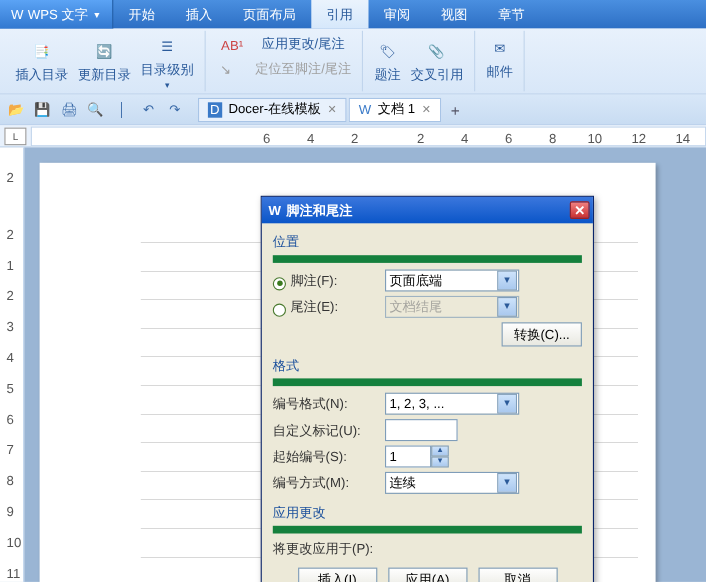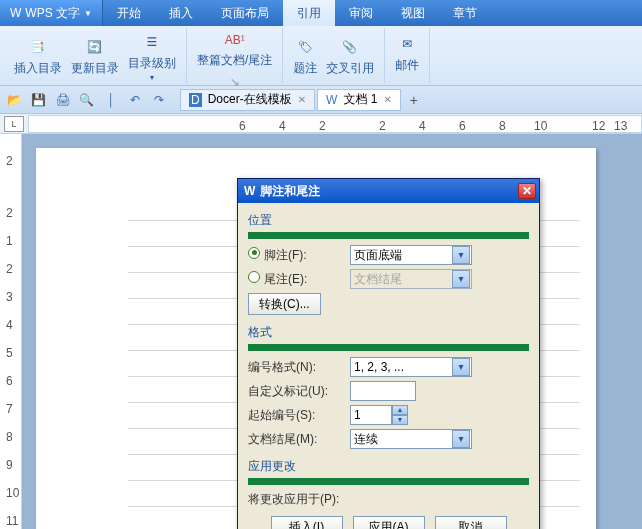--- a/index.html
+++ b/index.html
@@ -5,21 +5,21 @@
 *{box-sizing:border-box;margin:0;padding:0;font-family:"Microsoft YaHei","SimSun",sans-serif;font-size:12px}
 body{background:#fff;width:642px;height:529px;overflow:hidden;position:relative}
 .menubar{background:linear-gradient(#4a8fe0,#2d6fc4);display:flex;align-items:stretch;height:26px;color:#fff}
 .app-btn{background:linear-gradient(#5ba3f5,#3278d0);padding:4px 10px;display:flex;align-items:center;gap:4px;border-right:1px solid #2560a8}
 .app-btn .tri{font-size:8px}
 .menu-item{padding:5px 14px;cursor:default}
 .menu-item.active{background:linear-gradient(#eaf3fd,#d6e8fb);color:#2a5a9a}
 .ribbon{background:linear-gradient(#e8f1fc,#d8e7f8);height:60px;border-bottom:1px solid #a8c4e6;display:flex;padding:2px 4px}
 .rgroup{display:flex;flex-direction:column;align-items:center;padding:2px 6px;border-right:1px solid #c0d4ec;gap:1px}
 .rbtn{display:flex;flex-direction:column;align-items:center;padding:2px 4px;gap:1px;color:#2a5a9a;cursor:default}
-.rbtn.small{flex-direction:column;gap:4px;font-size:11px}
+.rbtn.small{flex-direction:row;gap:19px;font-size:11px}
 .rbtn.disabled{color:#a0a0a0}
 .ricon{width:24px;height:24px;display:flex;align-items:center;justify-content:center}
 .ricon.sm{width:16px;height:16px}
 .qat{background:linear-gradient(#d8e7f8,#c8dcf2);height:28px;border-bottom:1px solid #a8c4e6;display:flex;align-items:center;padding:0 4px;gap:2px}
 .qbtn{width:22px;height:22px;display:flex;align-items:center;justify-content:center;color:#3a6aa8}
 .tab-strip{display:flex;align-items:center;margin-left:8px;flex:1}
 .doc-tab{display:flex;align-items:center;gap:6px;padding:3px 8px;border:1px solid #a8c4e6;background:#e8f1fc;height:22px;margin-right:2px}
 .doc-tab.active{background:#fff}
 .tab-close{color:#888;font-size:10px}
 .tab-add{width:22px;text-align:center;color:#556;font-size:14px}
@@ -33,21 +33,21 @@
 .page{background:#fff;margin:14px 0 0 14px;width:560px;height:760px;box-shadow:2px 2px 4px rgba(0,0,0,.25);position:relative}
 .page::before{content:"";position:absolute;left:92px;right:16px;top:72px;bottom:0;background:repeating-linear-gradient(to bottom,#d8d8d8 0,#d8d8d8 1px,transparent 1px,transparent 26px)}
 .dialog{position:absolute;left:237px;top:178px;width:303px;background:#ece9d8;border:1px solid #0a246a;box-shadow:2px 2px 6px rgba(0,0,0,.35)}
 .titlebar{background:linear-gradient(#3b77dd,#0a55c8);height:24px;display:flex;align-items:center;padding:0 3px 0 6px;color:#fff;font-weight:bold;gap:5px}
 .titlebar .ttl{flex:1}
 .close-btn{width:18px;height:16px;background:linear-gradient(#f08080,#c83030);border:1px solid #a02020;border-radius:2px;display:flex;align-items:center;justify-content:center;color:#fff;font-size:10px;font-weight:bold}
 .dbody{padding:6px 10px 10px}
 .fs{border:none;margin-bottom:6px}
 .leg{color:#1a4f9c;padding:3px 0;border-bottom:7px solid #15803d;margin-bottom:6px;display:block;width:100%}
 .frow{display:flex;align-items:center;margin:4px 0;gap:6px}
-.lbl{width:96px;color:#333;display:flex;align-items:flex-start;gap:4px}
+.lbl{width:96px;color:#333;display:flex;align-items:flex-end;gap:4px}
 .sel,.inp{border:1px solid #7f9db9;background:#fff;height:20px;padding:0 3px;font-size:12px}
 .sel{width:122px;appearance:none;background:linear-gradient(#fff,#fff);position:relative}
 .sel-wrap{position:relative;display:inline-block}
 .sel-wrap::after{content:"▾";position:absolute;right:2px;top:1px;width:16px;height:16px;background:linear-gradient(#cde3fb,#a9c8ee);border:1px solid #7f9db9;text-align:center;font-size:10px;line-height:15px;color:#2b5a99}
 .sel.dis{background:#ece9d8;color:#888}
 .btn{border:1px solid #7f9db9;background:linear-gradient(#fefefe,#e8e8e0);height:22px;padding:0 10px;cursor:default}
 .spin{width:60px;display:flex}
 .spin input{width:42px;border:1px solid #7f9db9;height:20px;padding:0 3px}
 .spin-btns{display:flex;flex-direction:column;width:16px}
 .spin-btns div{height:10px;border:1px solid #7f9db9;background:linear-gradient(#cde3fb,#a9c8ee);font-size:7px;text-align:center;line-height:7px;color:#2b5a99}
@@ -85,25 +85,26 @@
       </div>
     <div class="rbtn">
         <div class="ricon">☰</div>
         <span>目录级别</span>
         <span style="font-size:8px">▾</span>
       </div>
   </div>
   <div class="rgroup">
     <div class="rbtn small">
         <div class="ricon sm" style="color:#c44">AB¹</div>
-        <span>整篇文档/尾注</span>
+        <span>应用更改/尾注</span>
       </div>
     <div style="display:flex;gap:8px">
       <div class="rbtn small disabled">
           <div class="ricon sm">↘</div>
+          <span>定位至脚注/尾注</span>
         </div>
     </div>
   </div>
   <div class="rgroup" style="flex-direction:row">
     <div class="rbtn">
         <div class="ricon">🏷</div>
         <span>题注</span>
       </div>
     <div class="rbtn">
         <div class="ricon">📎</div>
@@ -157,22 +158,22 @@
   <div class="lbox">L</div>
   <div class="hruler">
     <span style="left:210px">6</span>
       <span style="left:250px">4</span>
       <span style="left:290px">2</span>
     <span style="left:350px">2</span>
       <span style="left:390px">4</span>
       <span style="left:430px">6</span>
       <span style="left:470px">8</span>
       <span style="left:505px">10</span>
-      <span style="left:563px">12</span>
-      <span style="left:585px">13</span>
+      <span style="left:545px">12</span>
+      <span style="left:585px">14</span>
   </div>
 </div>
 
 <div class="workspace">
   <div class="vruler">
     <span style="top:20px">2</span>
       <span style="top:72px">2</span>
       <span style="top:100px">1</span>
       <span style="top:128px">2</span>
       <span style="top:156px">3</span>
@@ -206,21 +207,21 @@
           </span>
         <span class="sel-wrap"><select class="sel"><option>页面底端</option></select></span>
       </div>
       <div class="frow">
         <span class="lbl">
             <span class="radio"></span>
             <span>尾注(E):</span>
           </span>
         <span class="sel-wrap"><select class="sel dis" disabled=""><option>文档结尾</option></select></span>
       </div>
-      <div class="frow" style="">
+      <div class="frow" style="justify-content:flex-end">
           <button class="btn">转换(C)...</button>
         </div>
     </div>
     <div class="fs">
       <span class="leg">格式</span>
       <div class="frow">
           <span class="lbl">编号格式(N):</span>
           <span class="sel-wrap"><select class="sel"><option>1, 2, 3, ...</option></select></span>
         </div>
       <div class="frow">
@@ -231,21 +232,21 @@
           <span class="lbl">起始编号(S):</span>
           <span class="spin">
             <input value="1" style="">
             <span class="spin-btns">
               <div>▲</div>
               <div>▼</div>
             </span>
           </span>
         </div>
       <div class="frow">
-          <span class="lbl">文档结尾(M):</span>
+          <span class="lbl">编号方式(M):</span>
           <span class="sel-wrap"><select class="sel"><option>连续</option></select></span>
         </div>
     </div>
     <div class="fs">
       <span class="leg">应用更改</span>
       <div class="frow">
           <span class="lbl" style="width:110px">将更改应用于(P):</span>
         </div>
     </div>
     <div class="btnrow">

